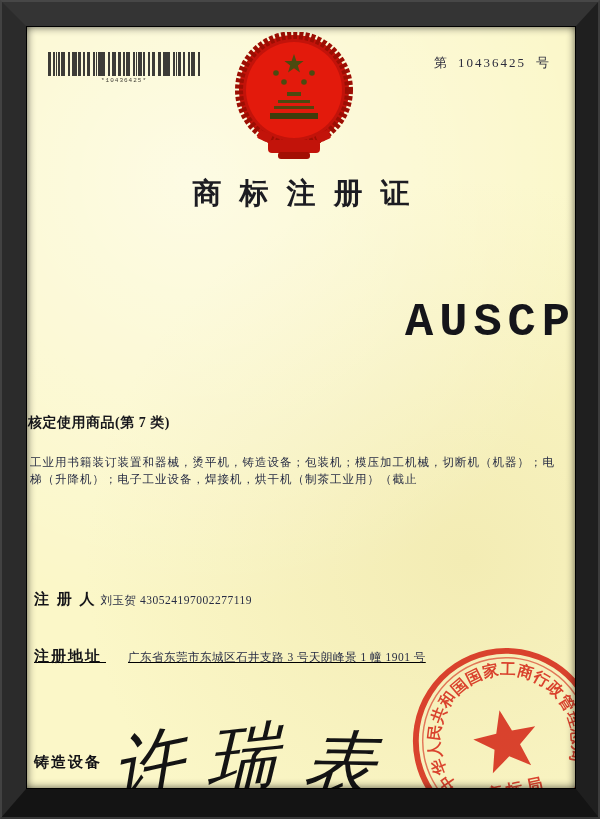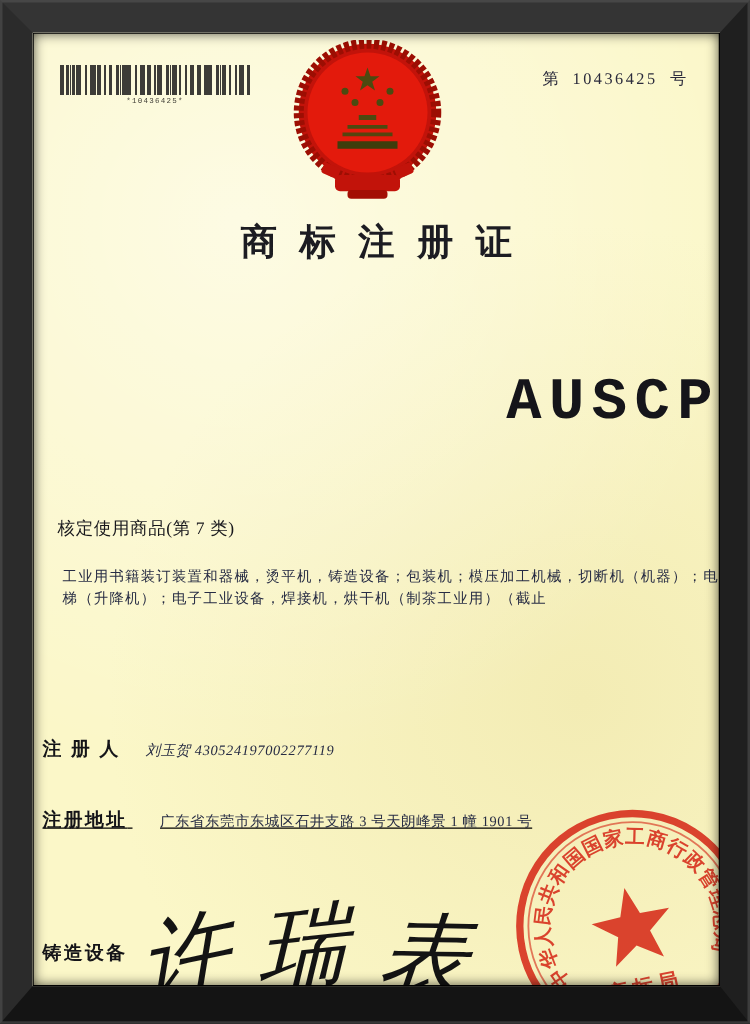--- a/index.html
+++ b/index.html
@@ -31,28 +31,28 @@
   .cert-no .num{margin:0 10px;letter-spacing:2px;font-family:"Liberation Serif",serif;}
   
   .emblem{left:208px;top:6px;width:120px;height:134px;}
   
   .title{left:0;top:148px;width:100%;text-align:center;font-size:29px;font-weight:bold;color:#1c1c22;
      letter-spacing:18px;text-indent:18px;}
   
   .trademark{left:0;top:270px;width:100%;text-align:right;font-size:47px;font-weight:bold;color:#15151a;
      font-family:"Liberation Mono",monospace;letter-spacing:6px;text-indent:6px;}
   
-  .goods-heading{left:20px;top:388px;font-size:14px;font-weight:normal;color:#17171c;letter-spacing:.5px;}
-  .goods-desc{left:24px;top:428px;width:530px;font-size:11.5px;line-height:17px;color:#272c44;letter-spacing:1px;}
+  .goods-heading{left:2px;top:388px;font-size:14px;font-weight:bold;color:#17171c;letter-spacing:.5px;}
+  .goods-desc{left:4px;top:428px;width:530px;font-size:11.5px;line-height:17px;color:#272c44;letter-spacing:1px;}
   
   .row{left:8px;white-space:nowrap;}
   .row .lbl{font-size:15px;font-weight:bold;color:#141418;letter-spacing:2px;}
   .row .val{font-size:11.5px;color:#272c44;letter-spacing:.5px;}
   .row-registrant{top:564px;}
-  .row-registrant .val{margin-left:16px;font-style:italic;}
+  .row-registrant .val{}
   .row-address{top:621px;text-decoration:underline;}
   .row-address .val{margin-left:22px;}
   .row-validity{top:683px;}
   .row-validity .val{margin-left:8px;}
   .row-issuer{top:727px;}
   
   .signature{left:86px;top:698px;width:340px;color:#141414;font-family:"DejaVu Serif",serif;
      font-style:italic;transform:rotate(-2deg);z-index:3;}
   .signature span{display:inline-block;font-size:72px;line-height:72px;}
   .sig-1{transform:rotate(-10deg) skewX(-8deg);margin-right:22px;}

